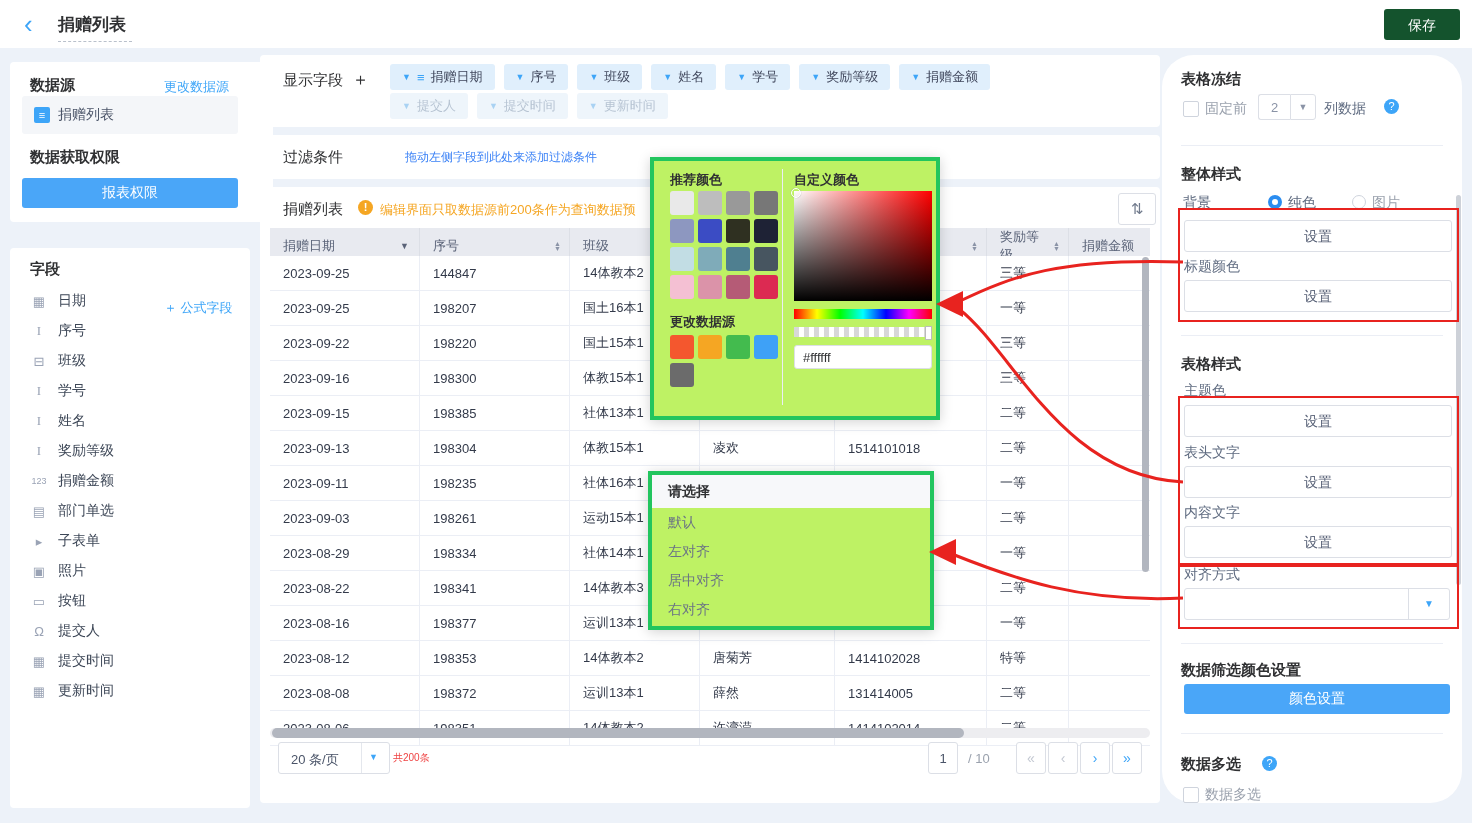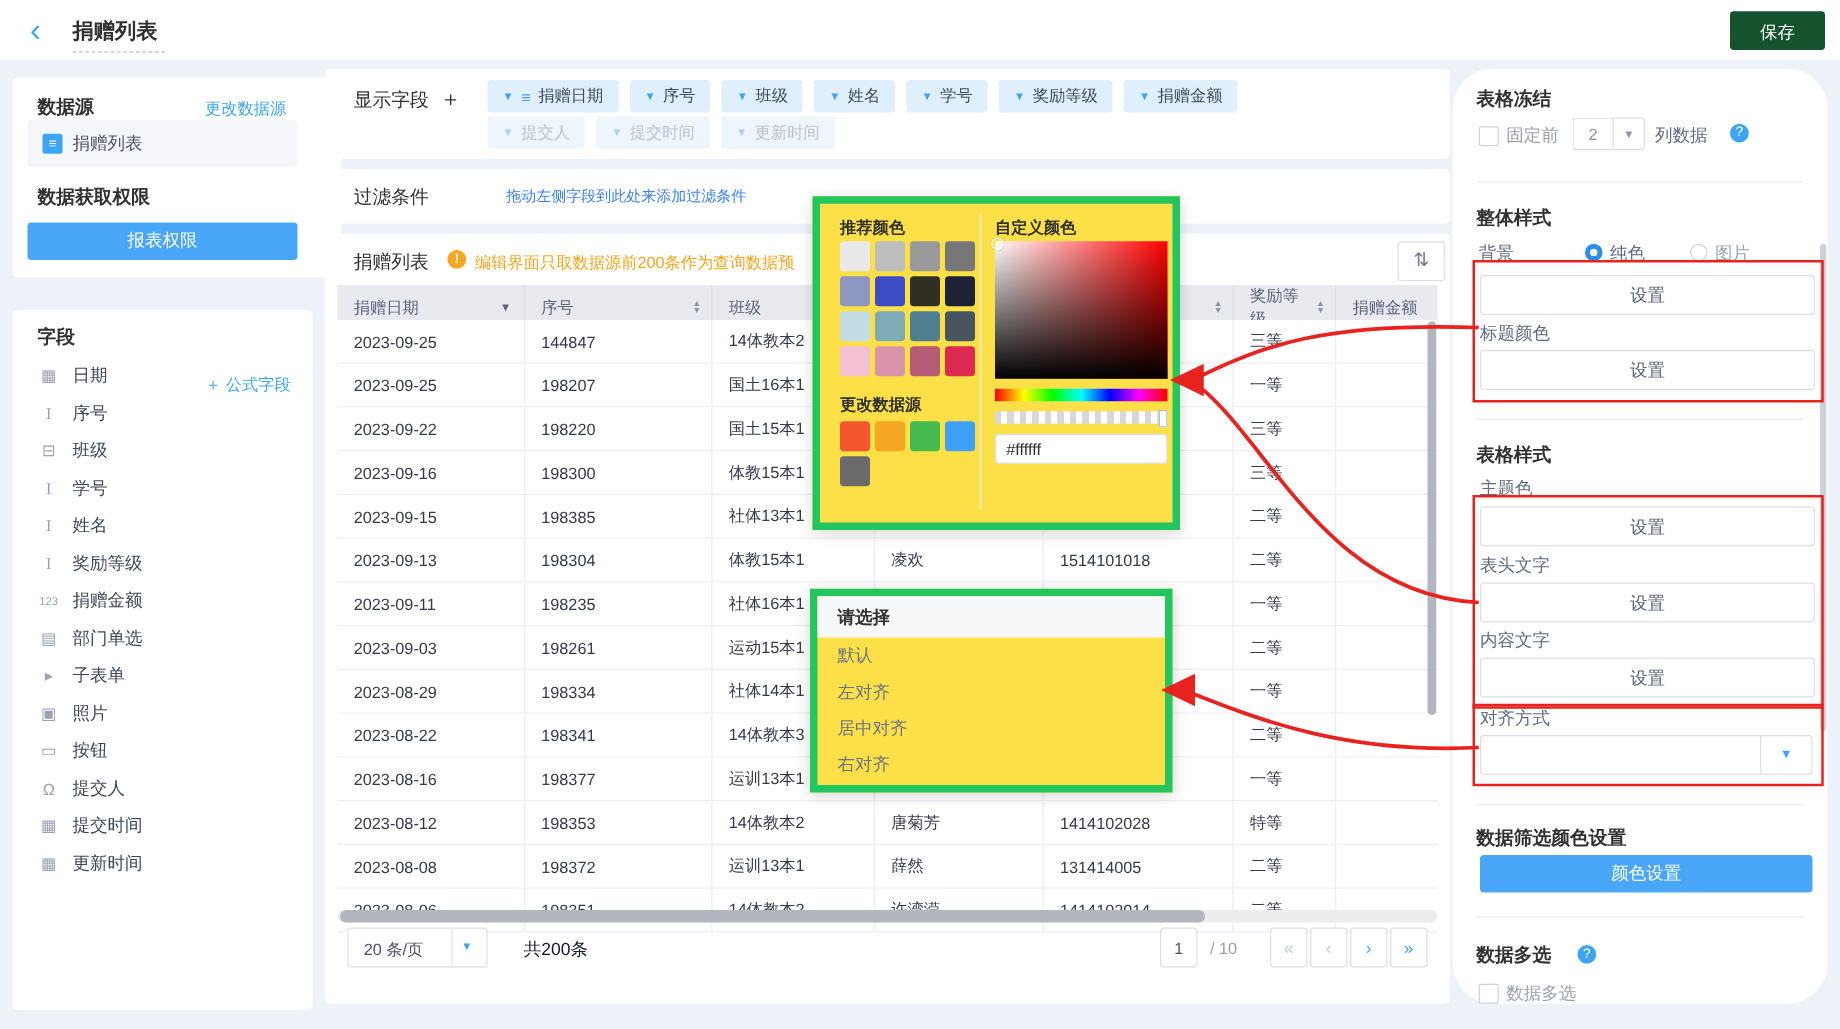--- a/index.html
+++ b/index.html
@@ -62,21 +62,21 @@
                background:#fff;font-size:14px;color:#5a6378;text-align:center;line-height:30px;cursor:pointer;}
   .sub-label{position:absolute;left:22px;font-size:14px;color:#5f6b80;}
   .hr{position:absolute;left:19px;width:262px;border-top:1px solid #ebeef5;}
   .checkbox{width:14px;height:14px;border:1px solid #cfd4dd;border-radius:2px;background:#fff;display:inline-block;cursor:pointer;}
   .radio{width:14px;height:14px;border-radius:50%;display:inline-block;cursor:pointer;box-sizing:border-box;}
   .radio.sel{border:4px solid #2b8df0;background:#fff;}
   .radio.un{border:1px solid #cfd4dd;background:#fff;}
   .q-icon{display:inline-block;width:15px;height:15px;border-radius:50%;background:#3da5f8;color:#fff;
           font-size:11px;line-height:15px;text-align:center;}
   
-  .popup{position:absolute;background:#fde047;border:6px solid #22c55e;box-shadow:0 2px 12px rgba(0,0,0,.18);z-index:6;}
+  .popup{position:absolute;background:#bef264;border:4px solid #22c55e;box-shadow:0 2px 12px rgba(0,0,0,.18);z-index:6;}
   .swatch{position:absolute;width:24px;height:24px;border-radius:3px;cursor:pointer;}
   .pp-label{position:absolute;font-size:13px;font-weight:bold;color:#303133;}
   .opt{height:29px;line-height:29px;padding-left:16px;font-size:14px;color:#6b7485;cursor:pointer;}
   .red-box{position:absolute;border:2px solid #e8231f;z-index:6;pointer-events:none;}
   #arrows{position:absolute;left:0;top:0;z-index:7;pointer-events:none;}
 </style>
 </head>
 <body>
 
 <div id="topbar">
@@ -383,21 +383,21 @@
 
   <div class="scroll-thumb" style="left:882px;top:70px;width:7px;height:315px;"></div>
   <div class="scroll-track" style="left:10px;top:541px;width:880px;height:10px;"></div>
   <div class="scroll-thumb" style="left:12px;top:541px;width:692px;height:10px;"></div>
 
   <div class="pg-box" style="left:18px;top:555px;width:112px;">
     <span class="abs" style="left:12px;top:8px;">20 条/页</span>
     <span class="abs" style="left:90px;top:9px;color:#3da5f8;font-size:9px;">▼</span>
     <span class="abs" style="left:82px;top:0;height:30px;border-left:1px solid #e4e7ed;"></span>
   </div>
-  <span class="abs" style="left:159px;top:564px;font-size:14px;color:#0f172a;">共200条</span>
+  <span class="abs" style="left:133px;top:564px;font-size:10px;color:#ef4444;">共200条</span>
   <input class="pg-box" style="left: 668px; top: 555px; width: 30px; text-align: center;" value="1">
   <span class="abs" style="left:708px;top:564px;font-size:13px;color:#9aa1ad;">/ 10</span>
   <div class="abs" style="left:756px;top:555px;" id="nav-group">
       <span class="nav-btn off" style="position: absolute; left: 0px; top: 0px;">«</span>
       <span class="nav-btn off" style="position: absolute; left: 32px; top: 0px;">‹</span>
       <span class="nav-btn on" style="position: absolute; left: 64px; top: 0px;">›</span>
       <span class="nav-btn on" style="position: absolute; left: 96px; top: 0px;">»</span>
     </div>
 </div>
 

